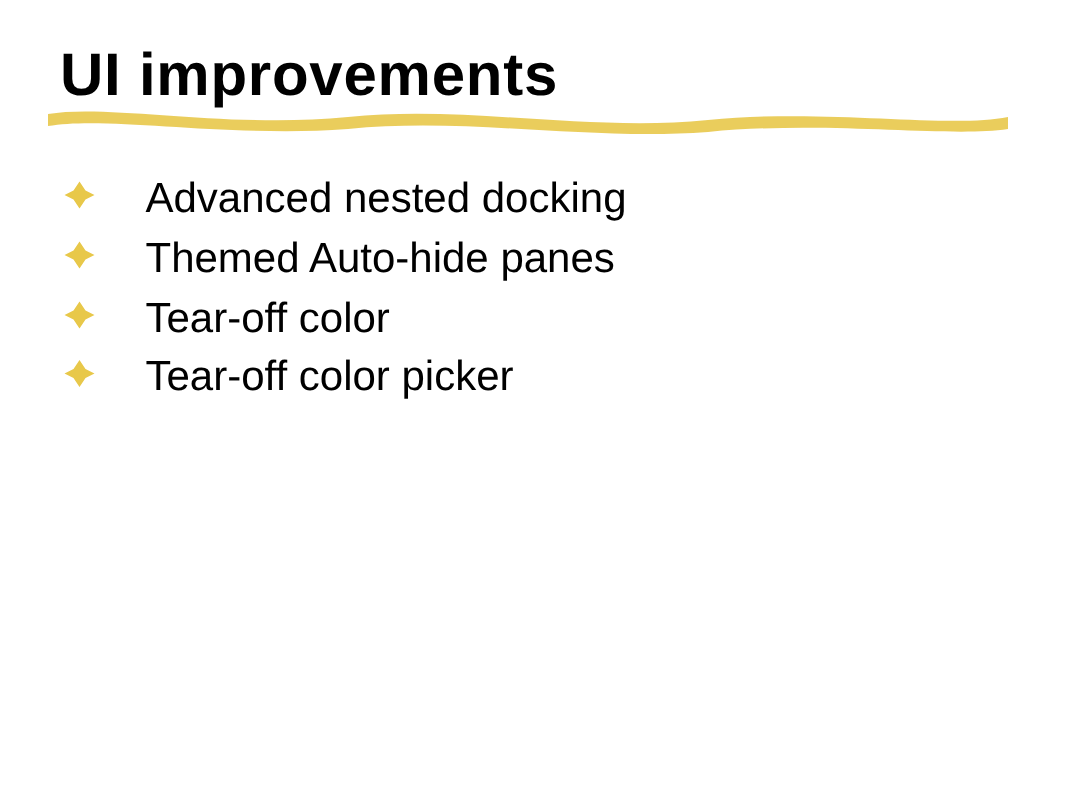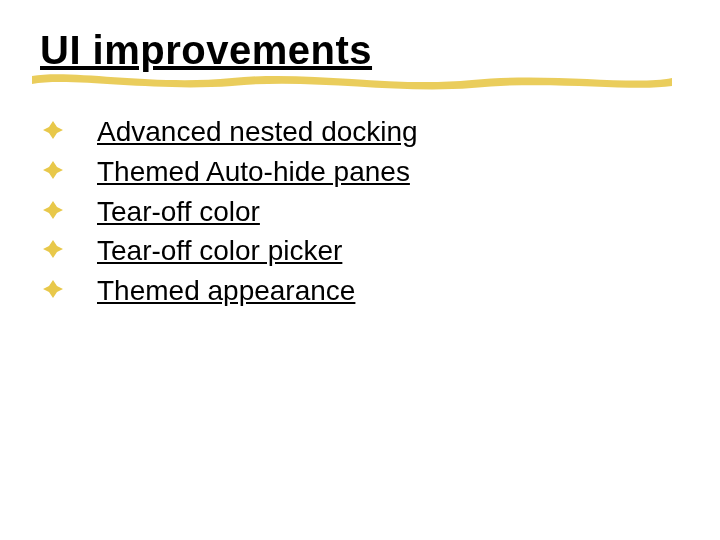--- a/index.html
+++ b/index.html
@@ -11,21 +11,20 @@
     font-family: Arial, Helvetica, sans-serif;
     color: #000;
     overflow: hidden;
   }
   .slide {
     position: relative;
     width: 652px;
     height: 540px;
     box-sizing: border-box;
     padding: 28px 40px 40px 40px;
-    text-decoration: underline;
   }
   .title-wrap {
     position: relative;
     margin-bottom: 40px;
   }
   .title {
     font-family: Arial, Helvetica, sans-serif;
     font-weight: 900;
     font-size: 40px;
     letter-spacing: 0.5px;
@@ -102,21 +101,15 @@
     </div>
 
     <div class="bullet">
       <svg class="marker" viewBox="0 0 22 22">
         <path d="M11 2 L15 8 L21 11 L15 14 L11 20 L7 14 L1 11 L7 8 Z" fill="#e8c84a"></path>
       </svg>
       <span class="text">Tear-off color picker</span>
     </div>
 
 
-    <div class="bullet">
-      <svg class="marker" viewBox="0 0 22 22">
-        <path d="M11 2 L15 8 L21 11 L15 14 L11 20 L7 14 L1 11 L7 8 Z" fill="#e8c84a"></path>
-      </svg>
-      <span class="text">Themed appearance</span>
-    </div>
 
   </div>
 </div>
 
 </body></html>

